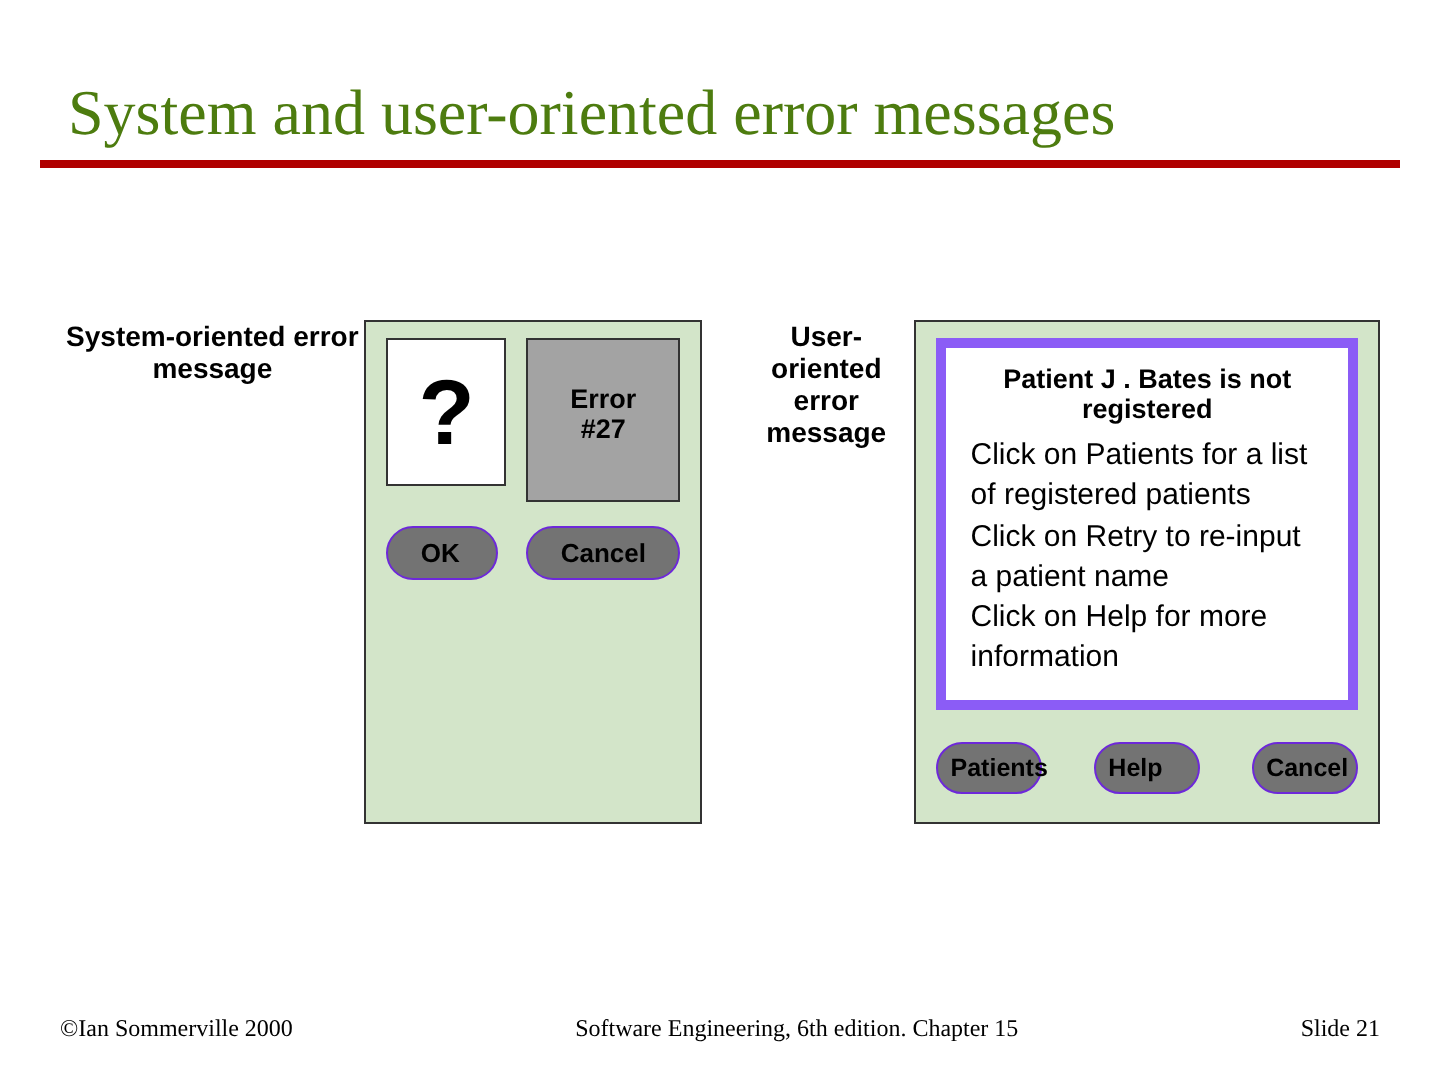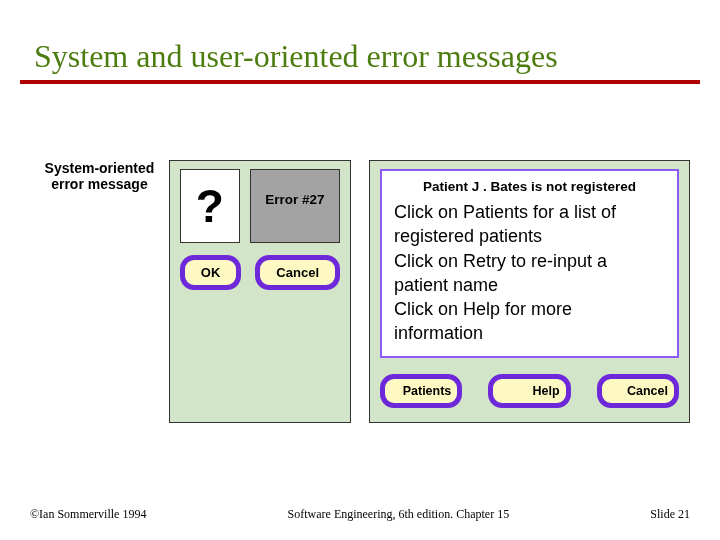--- a/index.html
+++ b/index.html
@@ -92,50 +92,50 @@
   }
   .btn-row {
     display: flex;
     gap: 14px;
   }
   .panel-right .btn-row {
     gap: 26px;
     justify-content: space-between;
   }
   .btn {
-    border: 5px solid #6d28d9;
-    background: #fef9c3;
+    border: 1px solid #6d28d9;
+    background: #737373;
     border-radius: 14px;
     padding: 5px 16px;
     font-size: 13px;
     font-weight: bold;
-    text-align: right;
+    text-align: left;
     min-width: 56px;
     box-sizing: border-box;
   }
   .panel-right .btn {
     flex: 1;
     min-width: 0;
     padding: 5px 6px;
     font-size: 12.5px;
   }
   .user-body {
-    border: 2px solid #8b5cf6;
+    border: 5px solid #8b5cf6;
     background: #fff;
     padding: 8px 12px 10px 12px;
     margin-bottom: 16px;
   }
   .user-title {
     font-weight: bold;
     text-align: center;
     font-size: 13.5px;
     margin-bottom: 6px;
   }
   .user-lines {
-    font-size: 18px;
+    font-size: 15px;
     line-height: 1.35;
   }
   .footer {
     position: absolute;
     bottom: 18px;
     left: 30px;
     right: 30px;
     display: flex;
     justify-content: space-between;
     font-size: 12px;
@@ -162,38 +162,39 @@
           </div>
         </div>
         <div class="btn-row">
           <div class="btn">OK</div>
           <div class="btn">Cancel</div>
         </div>
       </div>
     </div>
 
     <div class="panel panel-right">
+      <div class="panel-title">User-oriented error message</div>
       <div class="box">
         <div class="user-body">
           <div class="user-title">Patient J  . Bates is not registered</div>
           <div class="user-lines">
             <div>Click on Patients for a list of registered patients</div>
             <div>Click on Retry to re-input a patient name</div>
             <div>Click on Help for more information</div>
           </div>
         </div>
         <div class="btn-row">
           <div class="btn">Patients</div>
           <div class="btn">Help</div>
           <div class="btn">Cancel</div>
         </div>
       </div>
     </div>
 
   </div>
 
   <div class="footer">
-    <div>©Ian Sommerville 1994</div>
+    <div>©Ian Sommerville 2000</div>
     <div>Software Engineering, 6th edition. Chapter 15</div>
     <div>Slide 21</div>
   </div>
 
 </div>
 
 </body></html>

